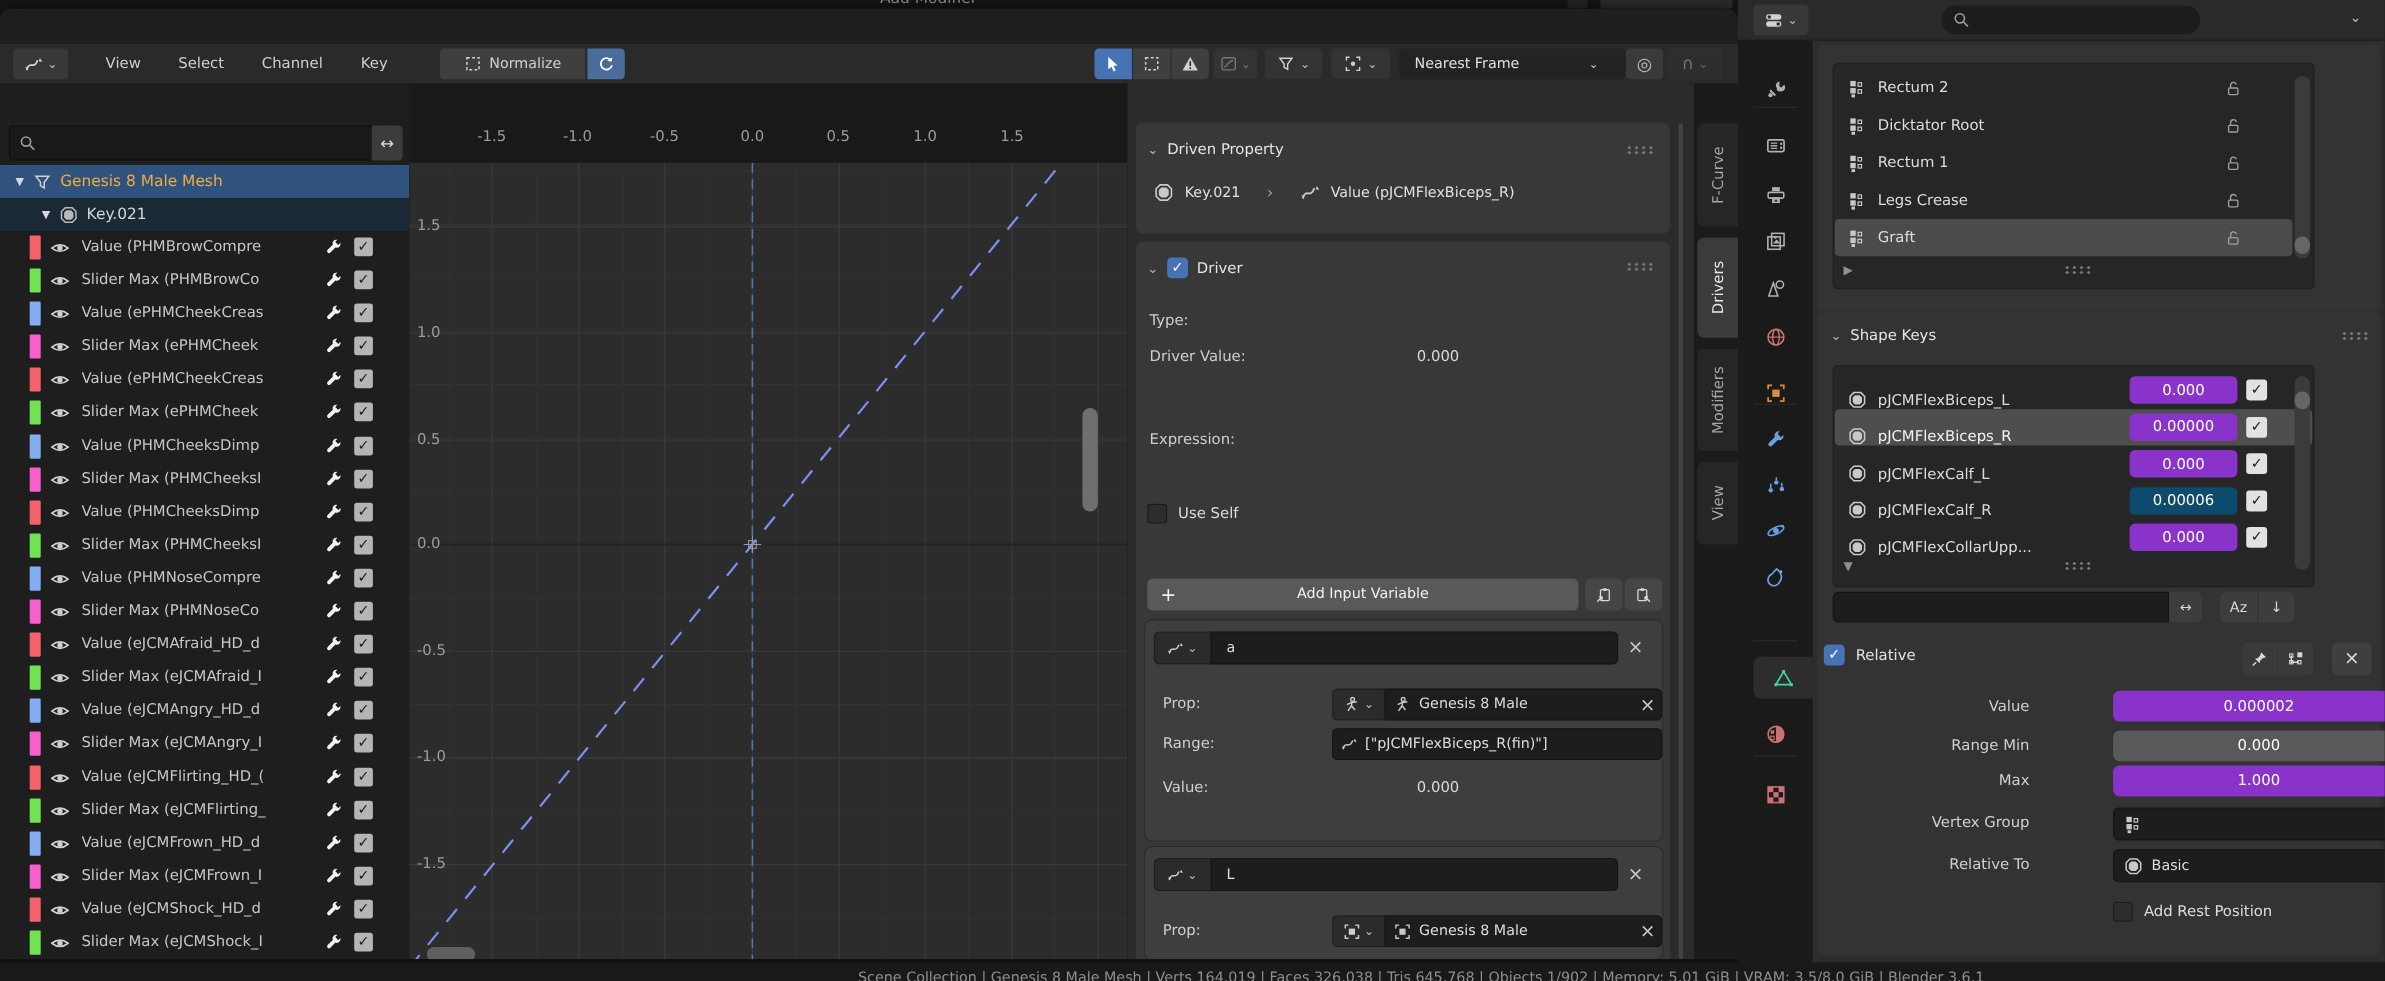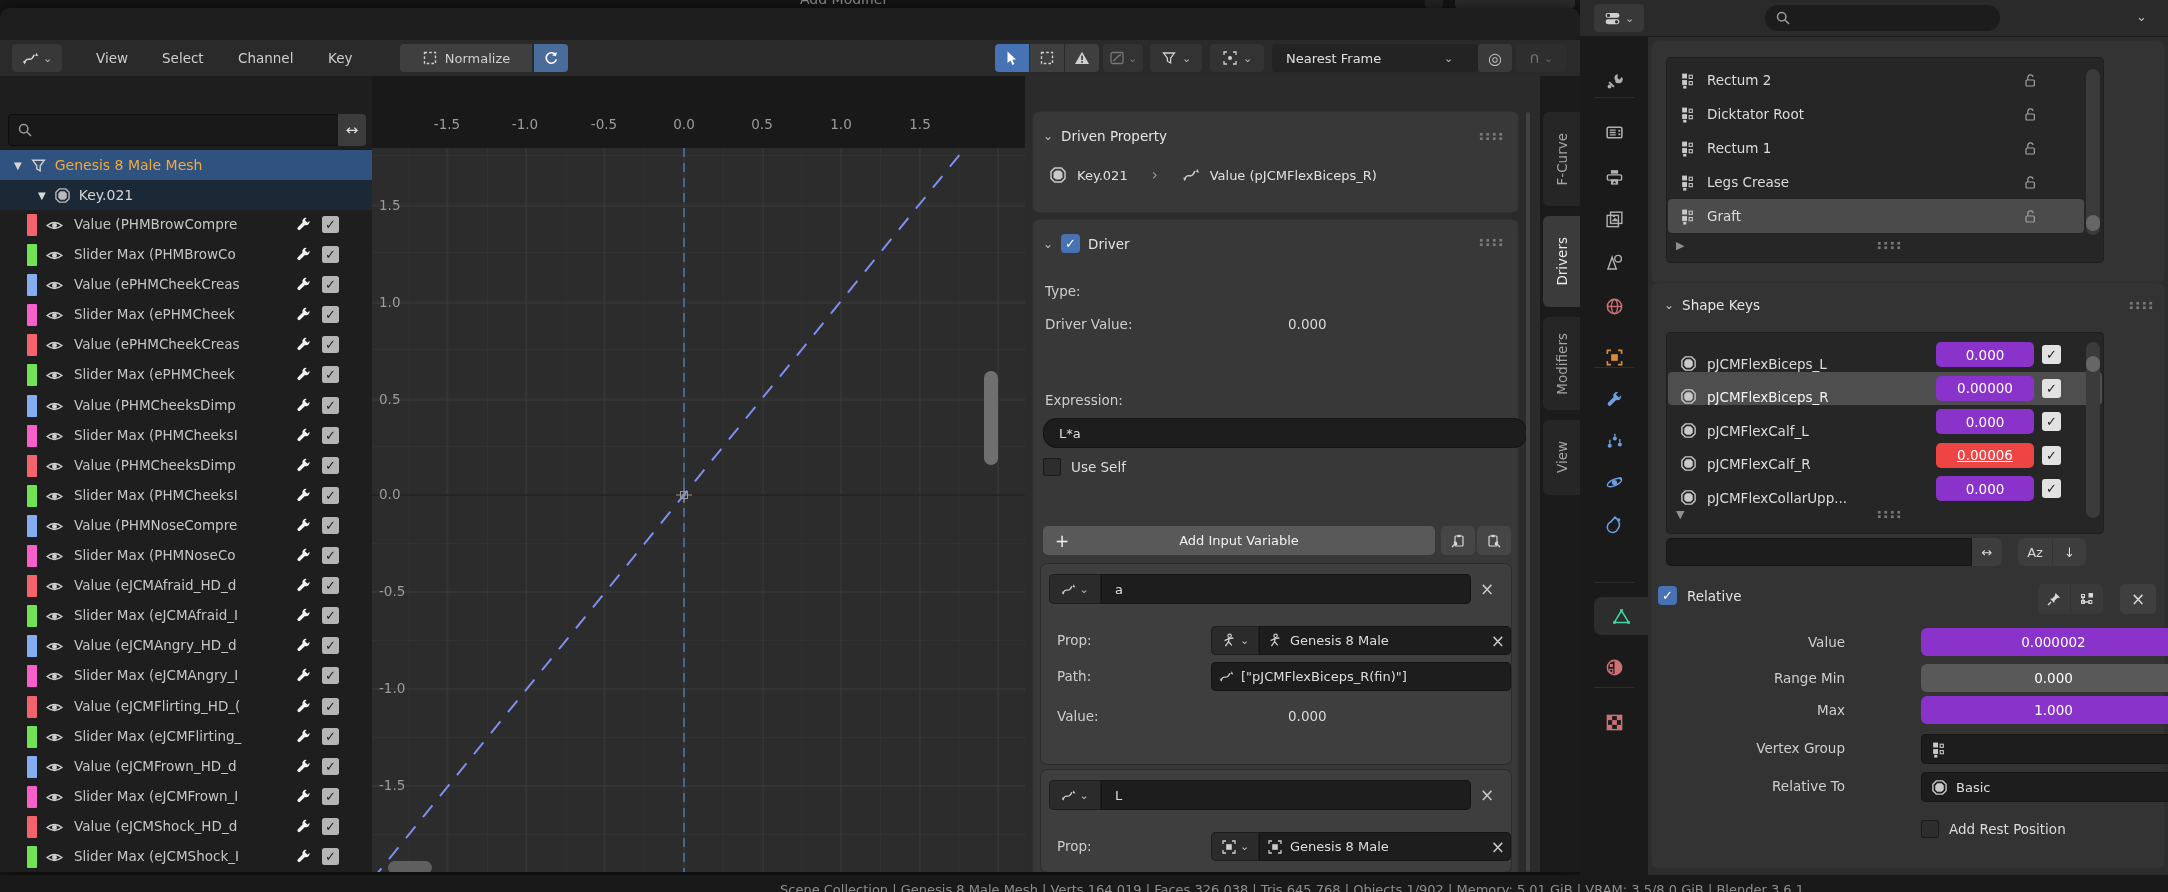--- a/index.html
+++ b/index.html
@@ -752,23 +752,20 @@
         <span class="bluechk">✓</span>
         <span>Driver</span>
       </div>
       <div class="grip" style="position:absolute;right:14px;top:18px"></div>
 
       <span class="lbl abs" style="left:12px;top:63px">Type:</span>
       <span class="lbl abs" style="left:12px;top:96px">Driver Value:</span>
       <span class="lbl abs" style="left:255px;top:96px;color:#dadada">0.000</span>
 
       <span class="lbl abs" style="left:12px;top:172px">Expression:</span>
-      <div class="txtfield" style="left:10px;top:198px;width:468px;height:30px;border-radius:14px;padding-left:16px">
-        <span>L*a</span>
-      </div>
       <div class="row abs" style="left:10px;top:238px;gap:10px">
         <span class="emptychk"></span>
         <span class="lbl" style="color:#dcdcdc">Use Self</span>
       </div>
 
       <div class="btn abs" style="left:10px;top:306px;width:392px;height:29px">
         <span class="abs" style="left:12px;font-size:17px">+</span>
         <span>Add Input Variable</span>
       </div>
       <div class="iconbtn abs" style="left:408px;top:306px;width:34px;height:29px">
@@ -808,21 +805,21 @@
           <div class="txtfield" style="position:relative;flex:1;height:29px;border-radius:0 5px 5px 0;padding-left:8px;gap:7px">
             <svg class="ic" width="16" height="16" viewBox="0 0 16 16" style="color:#c9c9c9">
                 <use href="#i-armature"></use>
               </svg>
             <span>Genesis 8 Male</span>
             <span class="xbtn" style="position:absolute;right:6px">
                 <span>×</span>
               </span>
           </div>
         </div>
-        <span class="lbl abs" style="left:16px;top:104px">Path:</span>
+        <span class="lbl abs" style="left:16px;top:104px">Range:</span>
         <div class="txtfield" style="left:170px;top:98px;width:300px;height:29px;padding-left:8px;gap:7px;box-sizing:border-box">
           <svg class="ic" width="15" height="15" viewBox="0 0 16 16" style="color:#c9c9c9">
               <use href="#i-driver"></use>
             </svg>
           <span style="font-size:13px">["pJCMFlexBiceps_R(fin)"]</span>
         </div>
         <span class="lbl abs" style="left:16px;top:144px">Value:</span>
         <span class="lbl abs" style="left:247px;top:144px;color:#dadada">0.000</span>
       </div>
 
@@ -1071,21 +1068,21 @@
         <span class="pill" style="background: rgb(138, 51, 203);">0.000</span>
         <span class="sk-chk">
               <span class="chk">✓</span>
             </span>
       </div>
           <div class="sk-row" style="top: 106.5px;">
         <svg class="ic sk-ic" width="17" height="17" viewBox="0 0 16 16">
               <use href="#i-shapekey"></use>
             </svg>
         <span class="sk-name">pJCMFlexCalf_R</span>
-        <span class="pill" style="background: #ef4444; text-decoration: underline;">0.00006</span>
+        <span class="pill" style="background: #0c4a6e;">0.00006</span>
         <span class="sk-chk">
               <span class="chk">✓</span>
             </span>
       </div>
           <div class="sk-row" style="top: 140px;">
         <svg class="ic sk-ic" width="17" height="17" viewBox="0 0 16 16">
               <use href="#i-shapekey"></use>
             </svg>
         <span class="sk-name">pJCMFlexCollarUpp...</span>
         <span class="pill" style="background: rgb(138, 51, 203);">0.000</span>

